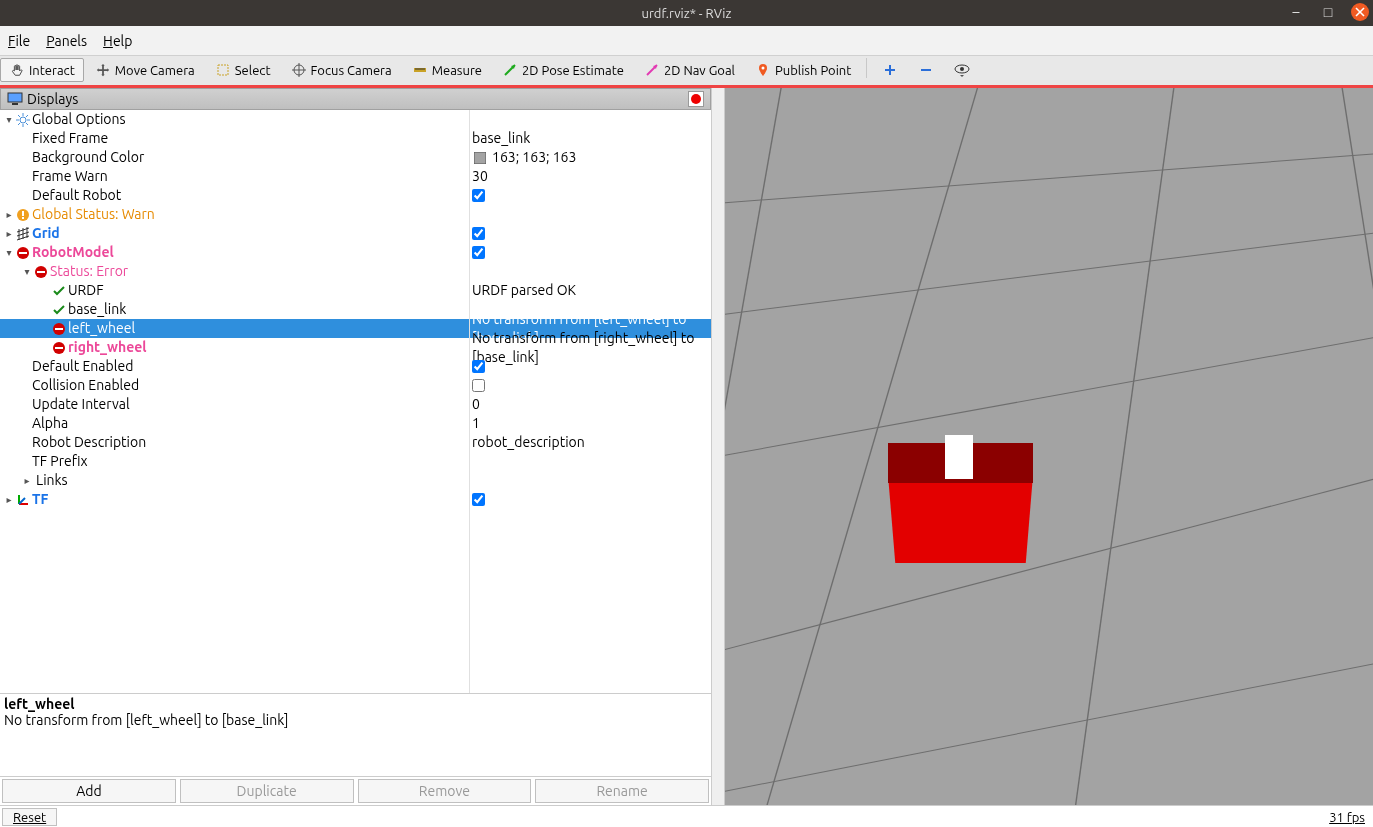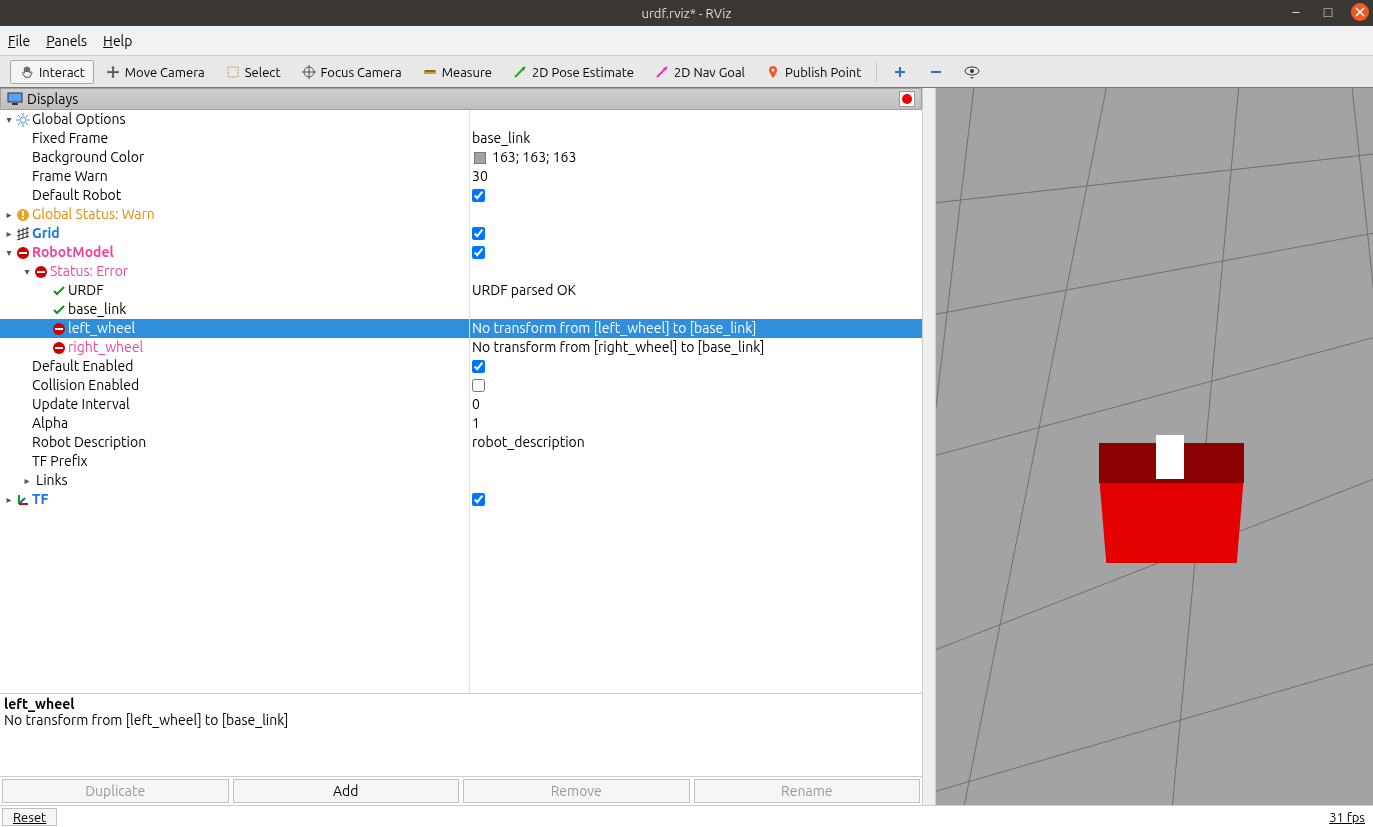--- a/index.html
+++ b/index.html
@@ -17,29 +17,29 @@
 .titlebar .window-controls { position: absolute; right: 4px; top: 3px; display: flex; gap: 14px; }
 .titlebar .wc { width: 18px; height: 18px; display: flex; align-items: center; justify-content: center; color: #ddd; font-size: 14px; }
 .titlebar .wc.close { background: #f05a22; color: #fff; border-radius: 9px; width:18px; height:18px;}
 
 
 .menubar { height: 30px; background: #f2f2f2; border-bottom: 1px solid #d0d0d0; display: flex; align-items: center; padding-left: 8px; font-size: 14px; }
 .menubar .menu { margin-right: 16px; cursor: pointer; }
 .menubar .menu span.hot { text-decoration: underline; }
 
 
-.toolbar { height: 32px; background: #e8e8e8; border-bottom: 1px solid #ef4444; display: flex; align-items: center; padding: 2px 10px; font-size: 13px; gap:2px;}
+.toolbar { height: 32px; background: #e8e8e8; border-bottom: 3px solid #ef4444; display: flex; align-items: flex-start; padding: 2px 0; font-size: 13px; gap:2px;}
 .toolbar .tbbtn { display: flex; align-items: center; gap: 4px; padding: 3px 8px; border: 1px solid transparent; cursor:pointer;}
 .toolbar .tbbtn.active { border: 1px solid #a8a8a8; background: #f4f4f4; border-radius:2px;}
 .toolbar .sep { width: 1px; height: 20px; background: #c8c8c8; margin: 0 4px; }
 .icon16 { width: 16px; height: 16px; display:inline-flex; align-items:center; justify-content:center; }
 
 
 .main { display:flex; height: calc(827px - 26px - 30px - 32px - 22px); }
-.left-panel { width: 922px; display:flex; flex-direction:column; border-right:0;}
+.left-panel { width: 711px; display:flex; flex-direction:column; border-right:0;}
 .viewport { flex:1; background:#a3a3a3; position:relative; }
 
 
 .panel-header { height: 22px; background: linear-gradient(#d0d0d0,#bfbfbf); display:flex; align-items:center; padding: 0 6px; font-size:14px; border:1px solid #a0a0a0;}
 .panel-header .close { margin-left:auto; width:16px; height:16px; border:1px solid #999; display:flex;align-items:center;justify-content:center; background:#fff;}
 .panel-header .close svg circle{fill:#e00;}
 
 
 .tree-container { flex:1; overflow:auto; font-size:14px; line-height:19px; }
 .tree-row { display:flex; height:19px; align-items:center; }
@@ -420,21 +420,21 @@
 
       <div class="tree-row">
         <div class="tree-cell-key">
           <span class="indent" style="width:46px"></span>
           <span class="icon-slot">
             <svg width="14" height="14">
                 <circle cx="7" cy="7" r="6" fill="#d10000"></circle>
                 <rect x="3" y="6" width="8" height="2" fill="#fff"></rect>
               </svg>
           </span>
-          <span class="lbl-red" style="font-weight:normal">right_wheel</span>
+          <span class="lbl-red" style="font-weight:bold">right_wheel</span>
         </div>
         <div class="tree-cell-val">
             <span>No transform from [right_wheel] to [base_link]</span>
           </div>
       </div>
 
       <div class="tree-row">
         <div class="tree-cell-key">
             <span class="indent" style="width:28px"></span>
             <span>Default Enabled</span>
@@ -521,22 +521,22 @@
           </div>
       </div>
     </div>
 
     <div class="descbox">
       <div class="title">left_wheel</div>
       <div>No transform from [left_wheel] to [base_link]</div>
     </div>
 
     <div class="btnrow">
+      <button>Add</button>
       <button disabled="">Duplicate</button>
-      <button>Add</button>
       <button disabled="">Remove</button>
       <button disabled="">Rename</button>
     </div>
   </div>
 
   <div class="vsplit"></div>
 
   <div class="viewport">
     <svg class="grid-svg" width="100%" height="100%" viewBox="0 0 462 717" preserveAspectRatio="none">
       <g stroke="#6e6e6e" stroke-width="1">

